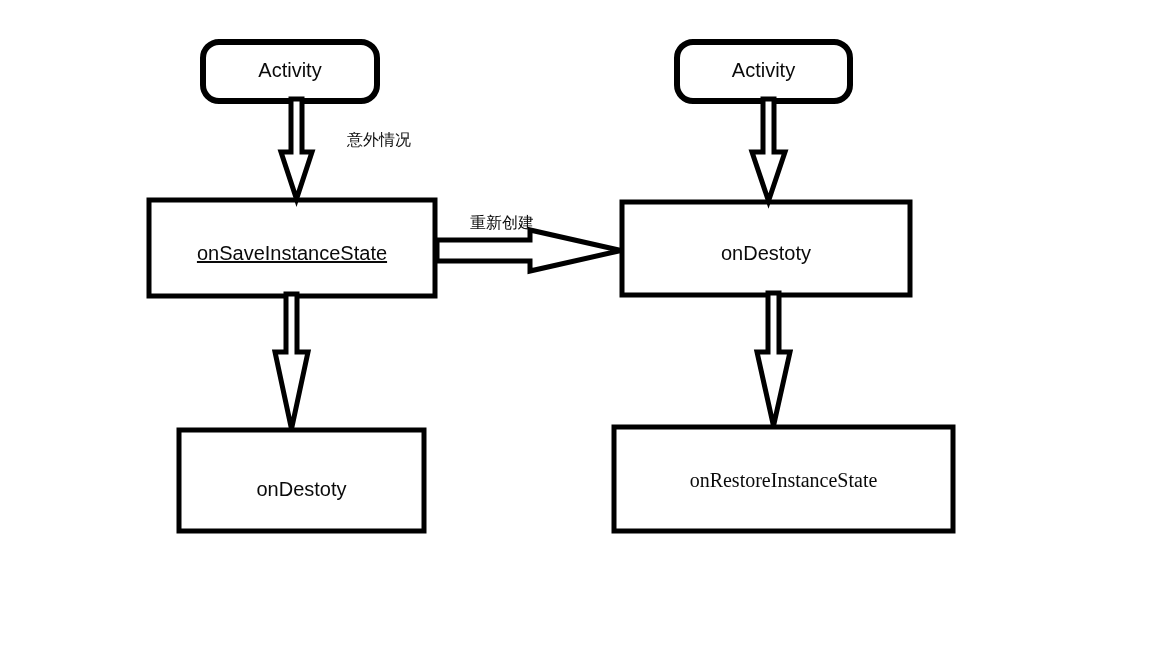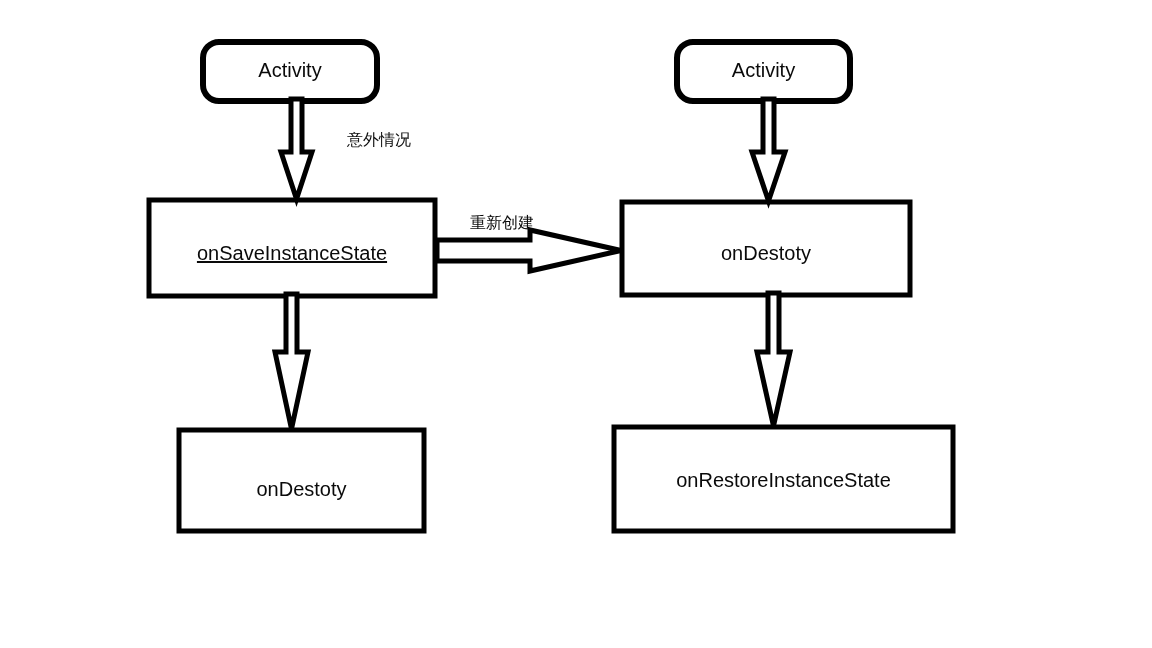--- a/index.html
+++ b/index.html
@@ -100,17 +100,17 @@
 <div class="node-label lbl-activity" style="left:203px;top:60px;width:174px;">Activity</div>
 
 <div class="node-label lbl-activity" style="left:677px;top:60px;width:173px;">Activity</div>
 
 <div class="node-label lbl-proc" style="left:149px;top:243px;width:286px;text-decoration:underline;">onSaveInstanceState</div>
 
 <div class="node-label lbl-proc" style="left:622px;top:243px;width:288px;">onDestoty</div>
 
 <div class="node-label lbl-proc" style="left:179px;top:479px;width:245px;">onDestoty</div>
 
-<div class="node-label lbl-proc" style="left:614px;top:470px;width:339px;">onRestoreInstanceState</div>
+<div class="node-label lbl-proc" style="left:614px;top:470px;width:339px;font-family:Liberation Serif, serif;">onRestoreInstanceState</div>
 
 <div class="edge-label lbl-cn" style="left:319px;top:132px;margin-left:28px;">意外情况</div>
 
 <div class="edge-label lbl-cn" style="left:470px;top:215px;">重新创建</div>
 
 </body></html>

